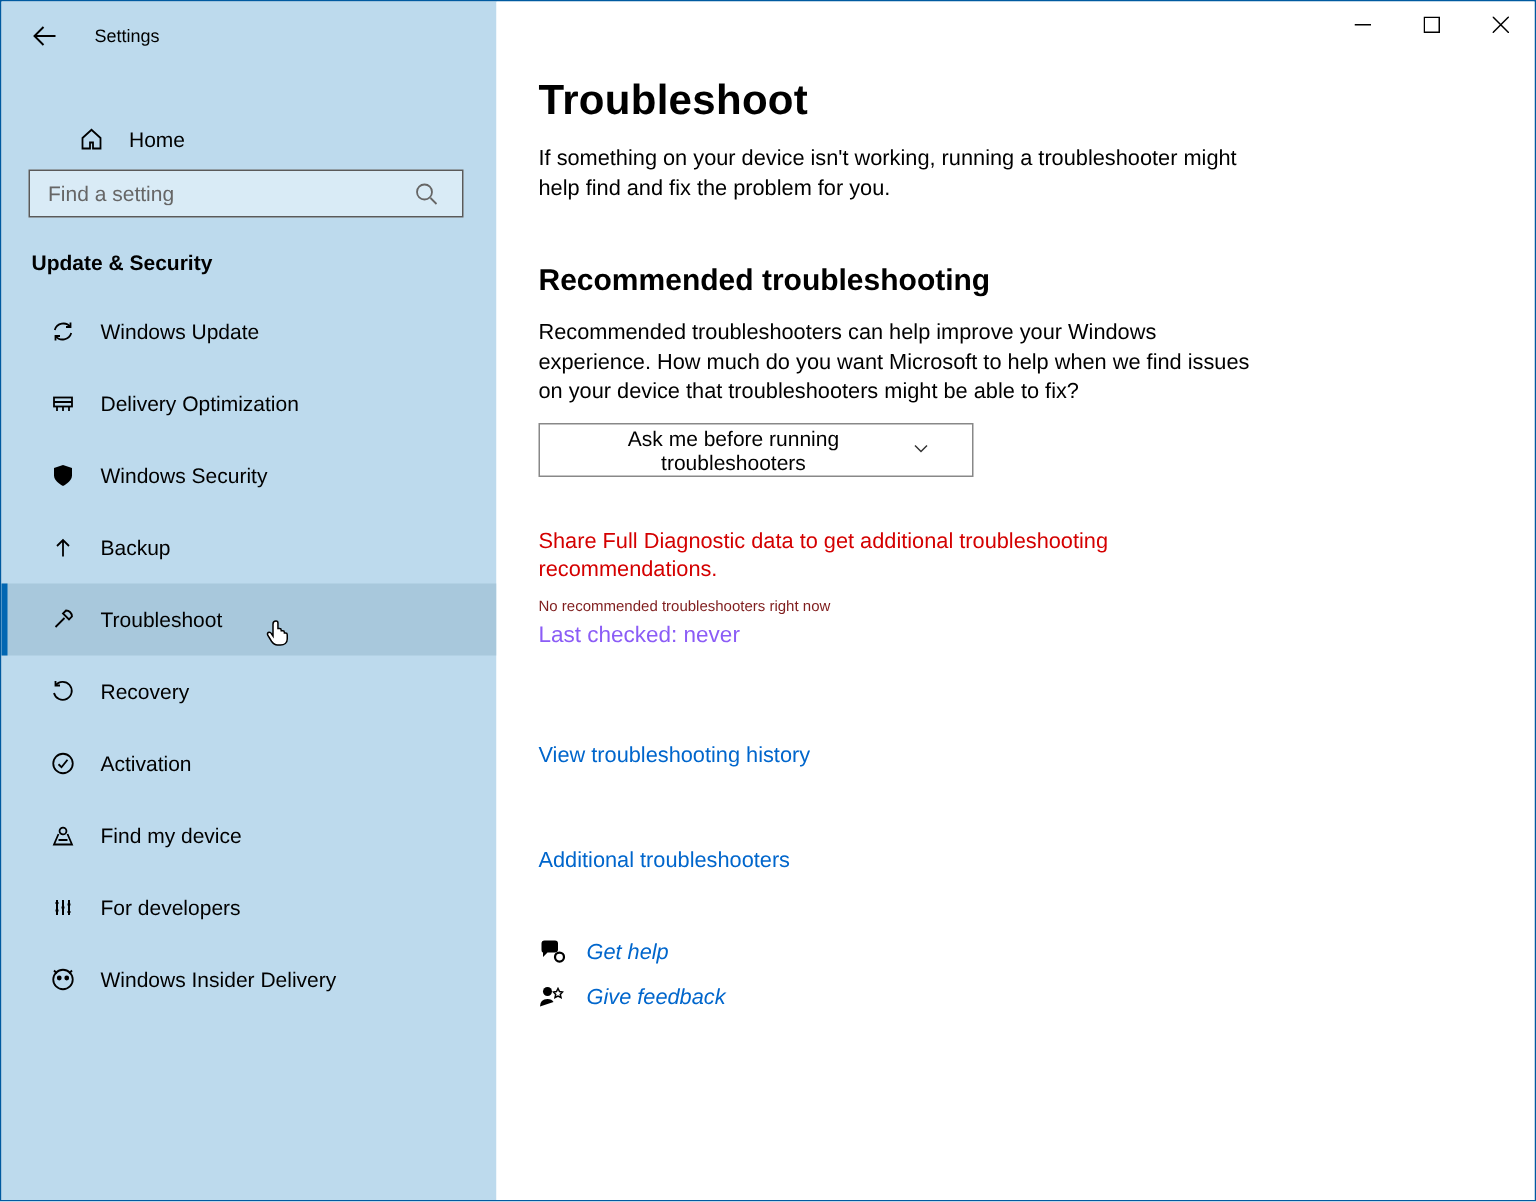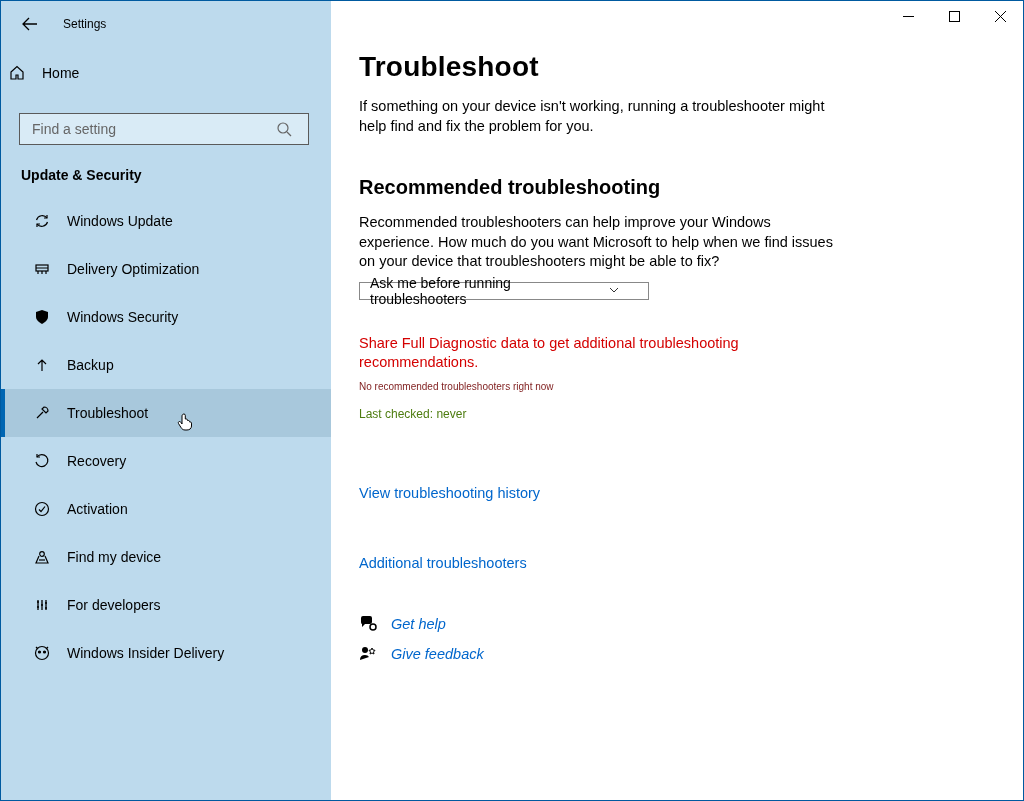--- a/index.html
+++ b/index.html
@@ -3,21 +3,21 @@
 <meta charset="utf-8">
 <style>
   * { box-sizing: border-box; }
   html, body { margin:0; padding:0; width:1024px; height:801px; font-family:"Segoe UI", Arial, sans-serif; overflow:hidden; }
   .window { width:1024px; height:801px; border:1px solid #005aa0; background:#fff; display:flex; position:relative; }
   .sidebar { width:330px; height:100%; background:#bddaed; display:flex; flex-direction:column; padding-top:6px; }
   .topbar { display:flex; align-items:center; height:34px; padding-left:20px; }
   .back-arrow { width:18px; height:18px; display:flex; align-items:center; justify-content:center; cursor:pointer; }
   .back-arrow svg { width:16px; height:16px; stroke:#000; }
   .app-title { font-size:12px; margin-left:24px; color:#000; }
-  .home-row { display:flex; align-items:flex-start; height:36px; padding-left:8px; margin-top:24px; cursor:pointer; }
+  .home-row { display:flex; align-items:flex-end; height:36px; padding-left:8px; margin-top:24px; cursor:pointer;margin-left:44px; }
   .home-row .lbl { font-size:14px; margin-left:17px; }
   .icon16 { width:16px; height:16px; display:flex; align-items:center; justify-content:center; }
   .icon16 svg { width:16px; height:16px; }
   .search-wrap { margin:12px 24px 0 18px; }
   .search { display:flex; align-items:center; width:290px; height:32px; border:1px solid #5a5a5a; background:#d9ebf6; padding:0 16px 0 10px; }
   .search input { flex:1; border:none; background:transparent; font-size:14px; color:#666; outline:none; }
   .search input::placeholder { color:#666; }
   .section-title { font-size:14px; font-weight:600; color:#000; margin:22px 0 14px 20px; }
   .nav { display:flex; flex-direction:column; }
   .nav-item { display:flex; align-items:center; height:48px; padding-left:33px; cursor:pointer; position:relative; }
@@ -28,25 +28,25 @@
 
   .main { flex:1; height:100%; background:#fff; position:relative; padding:0 0 0 28px; overflow:hidden; }
   .win-controls { position:absolute; top:0; right:0; display:flex; }
   .win-btn { width:46px; height:30px; display:flex; align-items:center; justify-content:center; cursor:pointer; }
   .win-btn svg { width:11px; height:11px; stroke:#000; }
 
   h1.page-title { font-size:28px; font-weight:600; margin:50px 0 0 0; color:#000; letter-spacing:0.2px; }
   .intro { font-size:14.5px; color:#000; max-width:480px; margin-top:14px; line-height:1.35; }
   h2.subtitle { font-size:20px; font-weight:600; margin:40px 0 0 0; color:#000; }
   .subtext { font-size:14.5px; color:#000; max-width:480px; margin-top:14px; line-height:1.35; }
-  .dropdown { display:flex; align-items:center; justify-content:space-between; width:290px; height:18px; border:1px solid #888; margin-top:10px; padding:0 28px 0 10px; cursor:pointer; font-size:14px; }
+  .dropdown { display:flex; align-items:center; justify-content:space-between; width:290px; height:36px; border:1px solid #888; margin-top:10px; padding:0 28px 0 10px; cursor:pointer; font-size:14px;text-align:center; }
   .dropdown svg { width:12px; height:12px; }
   .warning { color:#d40000; font-size:14.5px; max-width:430px; margin-top:34px; line-height:1.35; }
   .no-rec { font-size:10px; color:#7f1d1d; margin-top:8px; }
-  .last-checked { font-size:12px; color:#4d7c0f; margin-top:15px; }
+  .last-checked { font-size:15px; color:#8b5cf6; margin-top:5px; }
   .link { color:#0066cc; font-size:14.5px; margin-top:64px; cursor:pointer; width:fit-content; }
   .link2 { color:#0066cc; font-size:14.5px; margin-top:54px; cursor:pointer; width:fit-content; }
   .help-row { display:flex; align-items:center; margin-top:44px; cursor:pointer; }
   .help-row.second { margin-top:12px; }
   .help-row .txt { color:#0066cc; font-size:14.5px; margin-left:14px;font-style:italic; }
   .help-icon { width:18px; height:18px; display:flex; align-items:center; justify-content:center; }
 </style>
 </head>
 <body>
 

